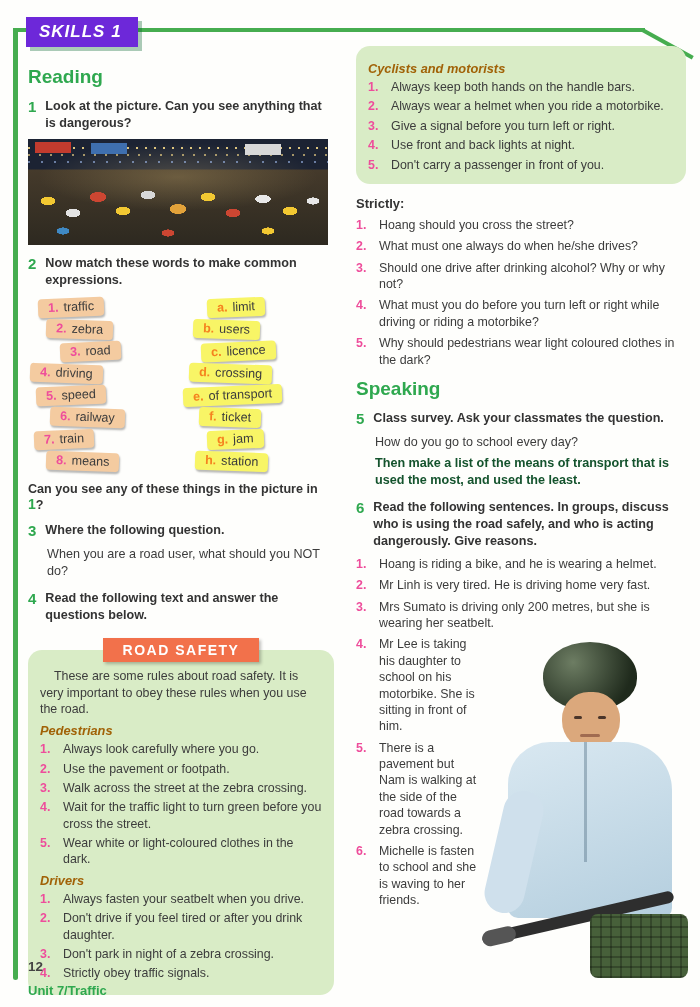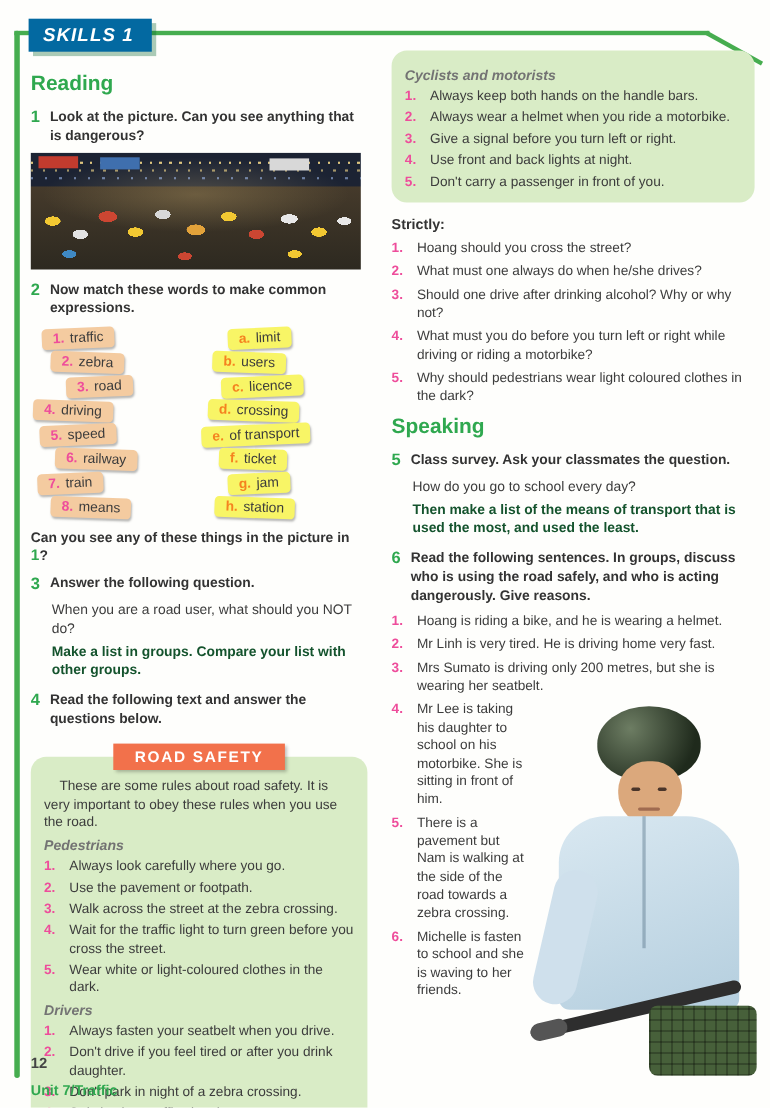--- a/index.html
+++ b/index.html
@@ -5,21 +5,21 @@
   * { margin:0; padding:0; box-sizing:border-box; }
   html,body { background:#ffffff; }
   body { font-family:"Liberation Sans", sans-serif; color:#3c3c3c; }
   .page { position:relative; width:700px; height:1007px; background:#fefefc; overflow:hidden; }
 
   
   .border-left { position:absolute; left:13px; top:28px; width:5px; height:952px; background:#46ad4f; border-radius:3px; }
   .border-top { position:absolute; left:13px; top:28px; width:632px; height:4px; background:#46ad4f; }
   .border-diag { position:absolute; left:643px; top:28px; width:58px; height:4px; background:#46ad4f; transform:rotate(29deg); transform-origin:left top; }
 
-  .skills-banner { position:absolute; left:26px; top:17px; background:#0369a1; color:#ffffff;
+  .skills-banner { position:absolute; left:26px; top:17px; background:#6d28d9; color:#ffffff;
     font-weight:bold; font-style:italic; font-size:17px; letter-spacing:1px; padding:5px 16px 5px 13px;
     box-shadow:4px 4px 0 rgba(13,107,51,.35); z-index:3; }
 
   .columns { position:absolute; left:28px; top:52px; width:658px; display:flex; gap:22px; }
   .col-left { width:306px; }
   .col-right { width:330px; }
 
   .section-heading { color:#2fa84f; font-size:19px; font-weight:bold; margin:10px 0 8px; }
   .col-left .section-heading { margin-top:14px; }
 
@@ -92,21 +92,21 @@
   .sub-para { font-size:12.6px; line-height:1.35; margin:4px 0 4px 19px; }
   .sub-para.bold { font-weight:bold; color:#14532d; }
 
   
   .road-safety-banner { position:relative; z-index:2; display:table; margin:14px auto -12px;
     background:#f2714b; color:#fff; font-weight:bold; font-size:14px; letter-spacing:1.5px;
     padding:4px 20px; box-shadow:2px 2px 3px rgba(0,0,0,.25); }
   .rules-box { background:#d9ecc6; border-radius:14px; padding:18px 12px 10px; }
   .rules-box.right { padding:10px 12px 8px; margin-top:-6px; }
   .rules-intro { font-size:12.4px; line-height:1.35; text-indent:14px; margin-bottom:4px; }
-  .orange-subhead { color:#737373; font-weight:bold; font-style:italic; font-size:12.8px; margin:5px 0 3px; }
+  .orange-subhead { color:#a16207; font-weight:bold; font-style:italic; font-size:12.8px; margin:5px 0 3px; }
 
   .rule-list .rule-item { display:flex; gap:6px; margin:3px 0; font-size:12.4px; line-height:1.32; }
   .li-num { color:#ee4d9b; font-weight:bold; min-width:17px; }
   .li-text { flex:1; }
 
   .questions-heading { font-weight:bold; font-size:13px; color:#333; margin:12px 0 6px; }
   .q-list .rule-item { margin:5px 0; }
 
   
   .boy-figure { position:relative; float:right; width:198px; height:338px; margin:2px 0 0 6px; }
@@ -249,24 +249,23 @@
           </div>
       </div>
 
       <p class="caption-bold">
         <span>Can you see any of these things in the picture in</span>
         <span class="green-num">1</span><span>?</span>
       </p>
 
       <div class="task">
         <span class="task-num">3</span>
-        <span class="task-text">Answer the following question.</span>
+        <span class="task-text">Where the following question.</span>
       </div>
       <p class="sub-para">When you are a road user, what should you NOT do?</p>
-      <p class="sub-para bold">Make a list in groups. Compare your list with other groups.</p>
 
       <div class="task">
         <span class="task-num">4</span>
         <span class="task-text">Read the following text and answer the questions below.</span>
       </div>
 
       <div class="road-safety-banner">ROAD SAFETY</div>
       <div class="rules-box">
         <p class="rules-intro">These are some rules about road safety. It is very important to obey these rules when you use the road.</p>
 

